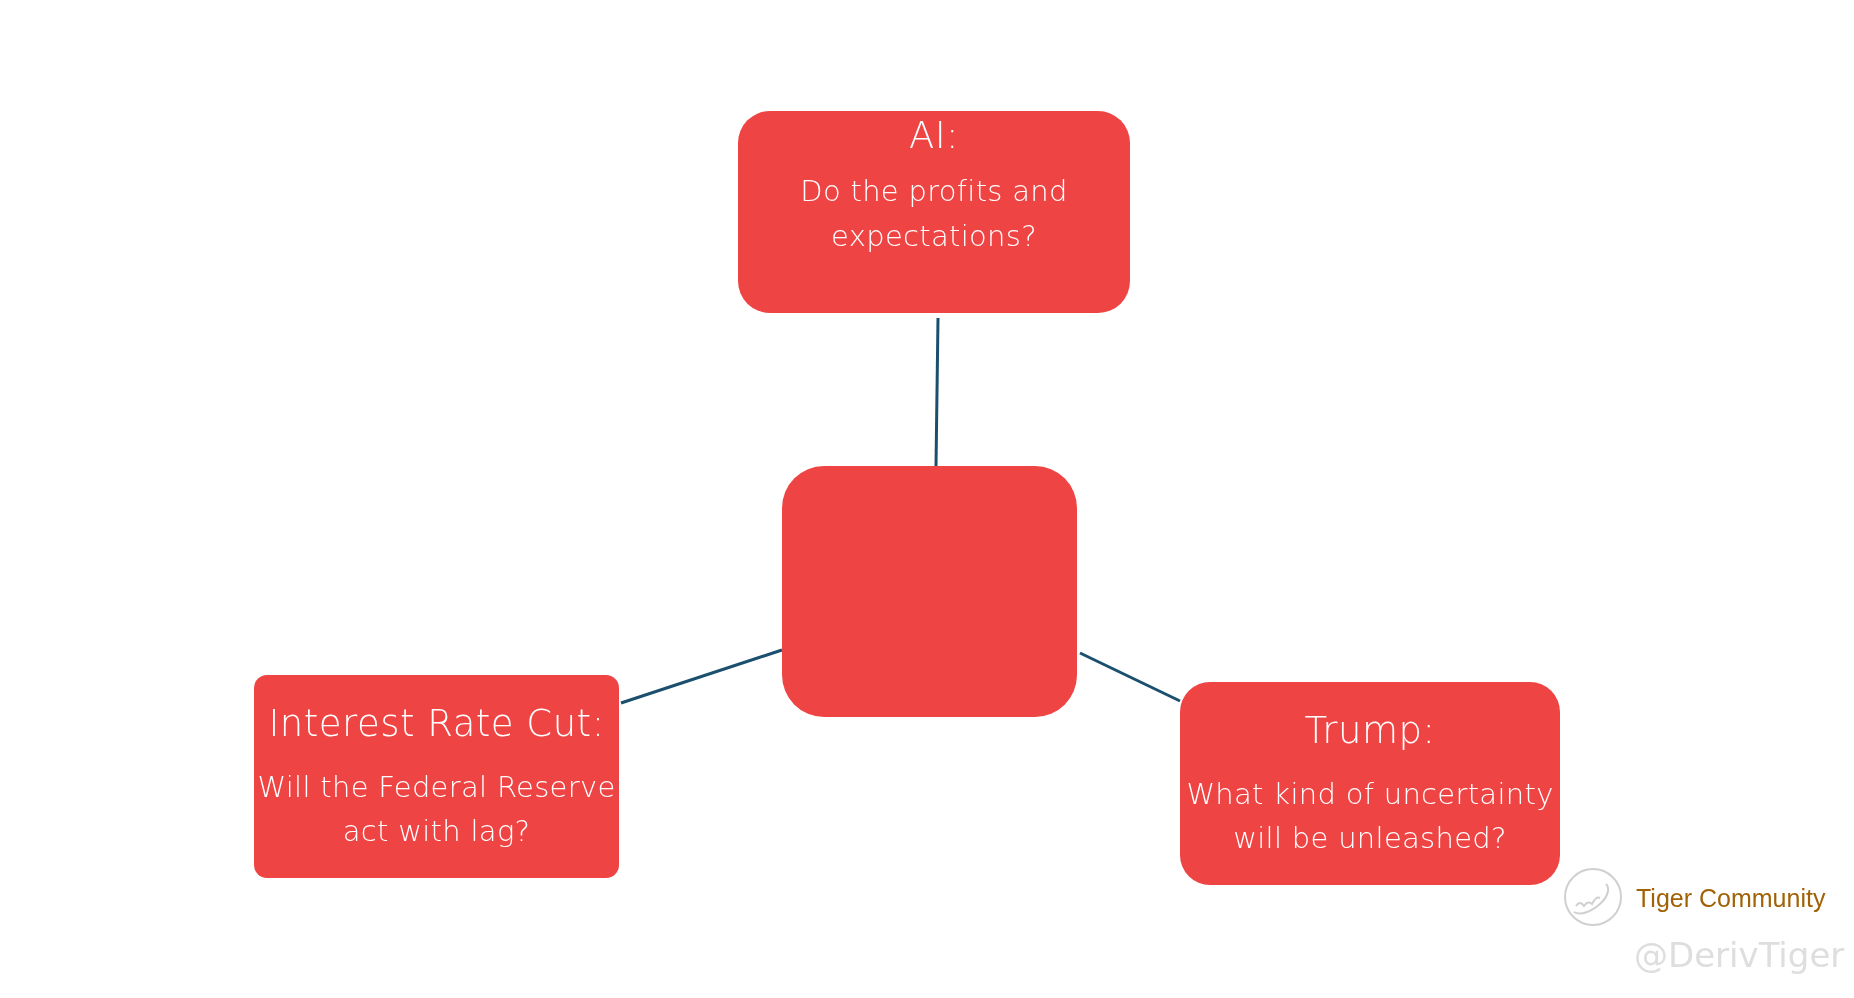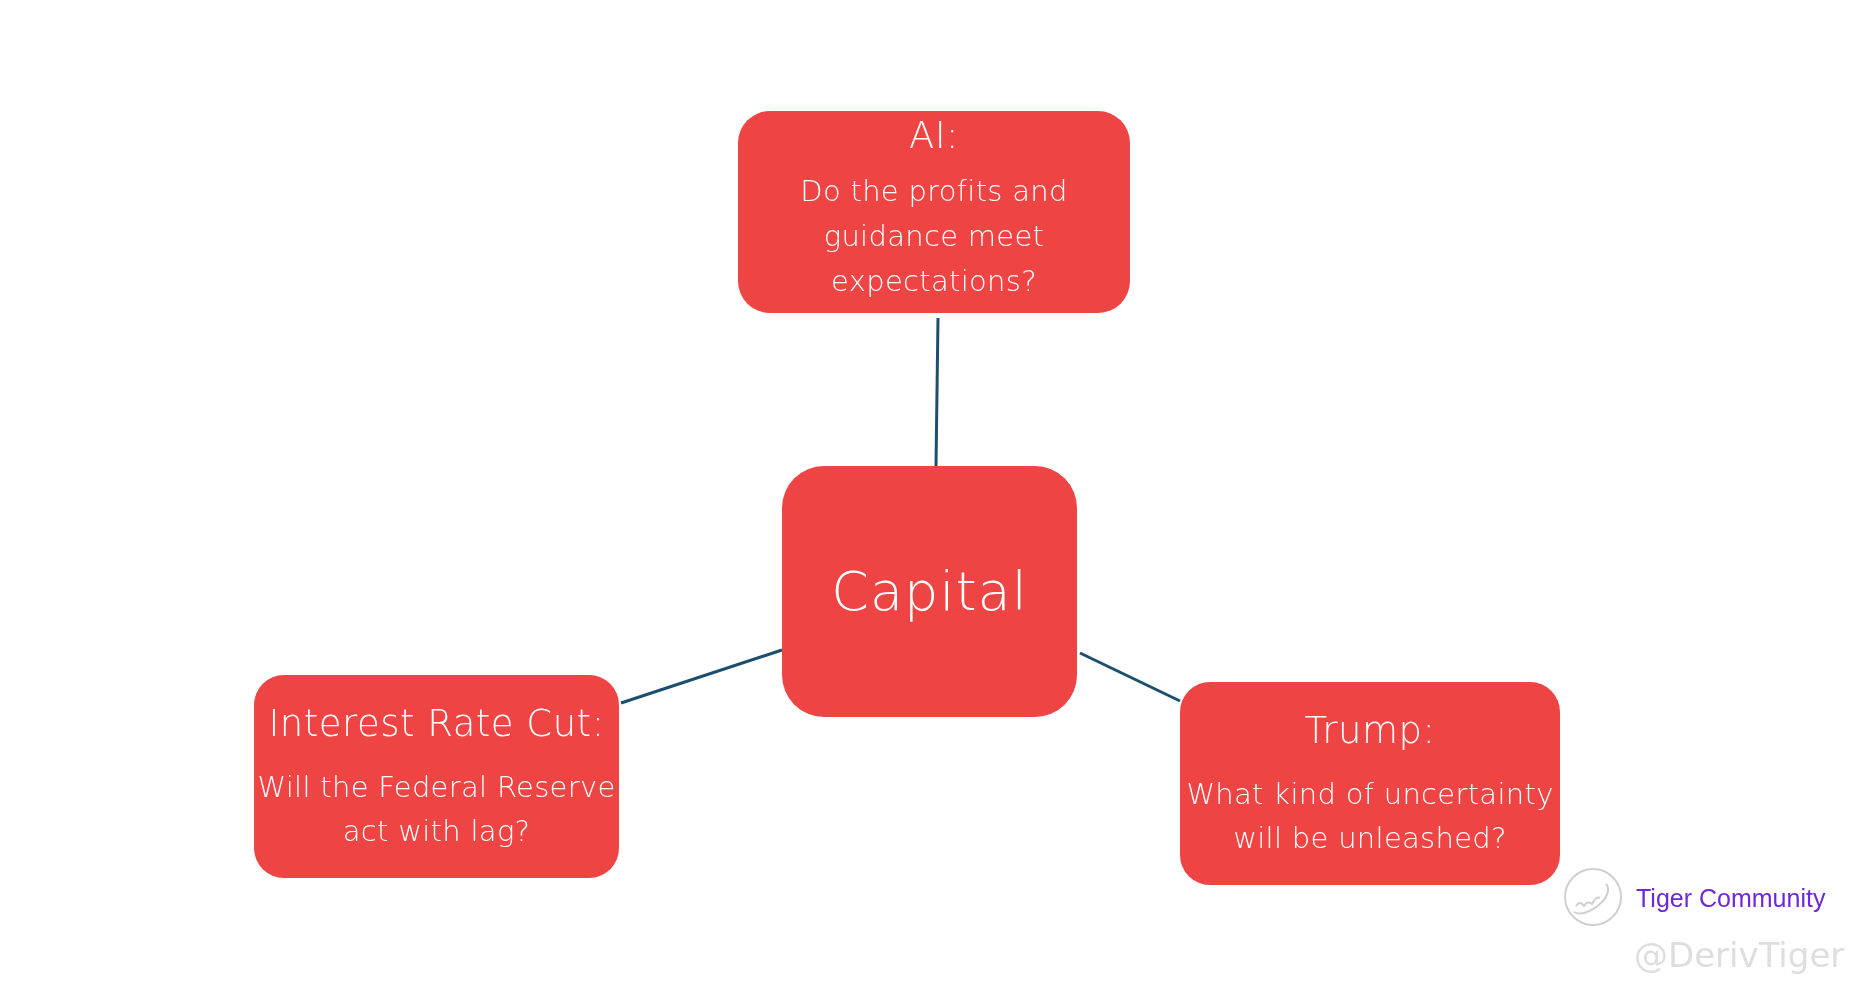--- a/index.html
+++ b/index.html
@@ -3,55 +3,53 @@
 <meta charset="utf-8">
 <style>
   html, body { margin: 0; padding: 0; background: #ffffff; }
   body { width: 1854px; height: 998px; position: relative; overflow: hidden;
          font-family: "DejaVu Sans", "Liberation Sans", sans-serif; }
   .node { position: absolute; background: #ef4444; color: #ffffff;
           display: flex; flex-direction: column; align-items: center;
           text-align: center; box-sizing: border-box; font-weight: 200; }
   #ai-node { left: 738px; top: 111px; width: 392px; height: 202px; border-radius: 32px; padding-top: 2px; }
   #center-node { left: 782px; top: 466px; width: 295px; height: 251px; border-radius: 42px; justify-content: center; }
-  #rate-node { left: 254px; top: 675px; width: 365px; height: 203px; border-radius: 30px; justify-content: center; }
+  #rate-node { left: 254px; top: 675px; width: 365px; height: 203px; border-radius: 13px; justify-content: center; }
   #trump-node { left: 1180px; top: 682px; width: 380px; height: 203px; border-radius: 30px; justify-content: center; }
   .title { font-size: 37px; line-height: 46px; letter-spacing: 0.5px; }
   .body { font-size: 29px; line-height: 44px; letter-spacing: 0.3px; }
   #ai-node .body { line-height: 45px; margin-top: 10px; }
   #rate-node .body, #trump-node .body { margin-top: 18px; }
   .center-text { font-size: 54px; line-height: 118px; letter-spacing: 1px; }
   svg.connectors { position: absolute; left: 0; top: 0; }
   .watermark { position: absolute; color: #e2e2e2; }
   #wm-logo { left: 1562px; top: 866px; width: 62px; height: 62px; }
-  #wm-brand { left: 1636px; top: 884px; font-size: 25px; color: #6d28d9;
+  #wm-brand { left: 1636px; top: 884px; font-size: 25px; color: #a16207;
               font-family: "Liberation Sans", sans-serif; }
   #wm-handle { left: 1634px; top: 935px; font-size: 34px; color: #dedede; font-weight: 400;
                font-family: "DejaVu Sans", sans-serif; }
 </style>
 </head>
 <body>
 
 <svg class="connectors" width="1854" height="998">
   <line x1="938" y1="318" x2="936" y2="466" stroke="#1b4f6e" stroke-width="3"></line>
   <line x1="621" y1="703" x2="782" y2="650" stroke="#1b4f6e" stroke-width="3"></line>
   <line x1="1080" y1="653" x2="1180" y2="701" stroke="#1b4f6e" stroke-width="3"></line>
 </svg>
 
 <div id="ai-node" class="node">
   <div class="title">AI:</div>
   <div class="body">
     <div>Do the profits and</div>
-    <div>guidance meet</div>
     <div>expectations?</div>
   </div>
 </div>
 
 <div id="center-node" class="node">
-  <div class="center-text">Capital</div>
 </div>
 
 <div id="rate-node" class="node">
   <div class="title">Interest Rate Cut:</div>
   <div class="body">
     <div>Will the Federal Reserve</div>
     <div>act with lag?</div>
   </div>
 </div>
 

